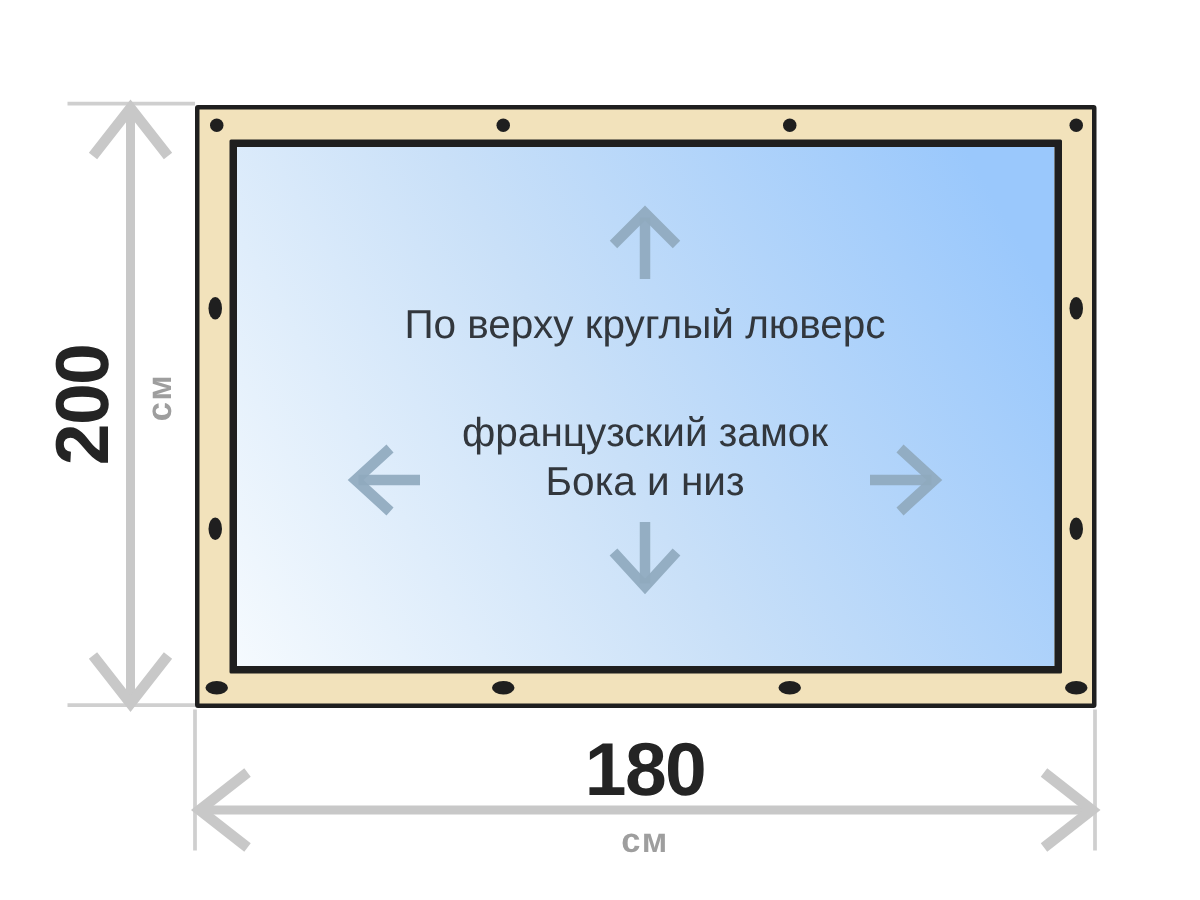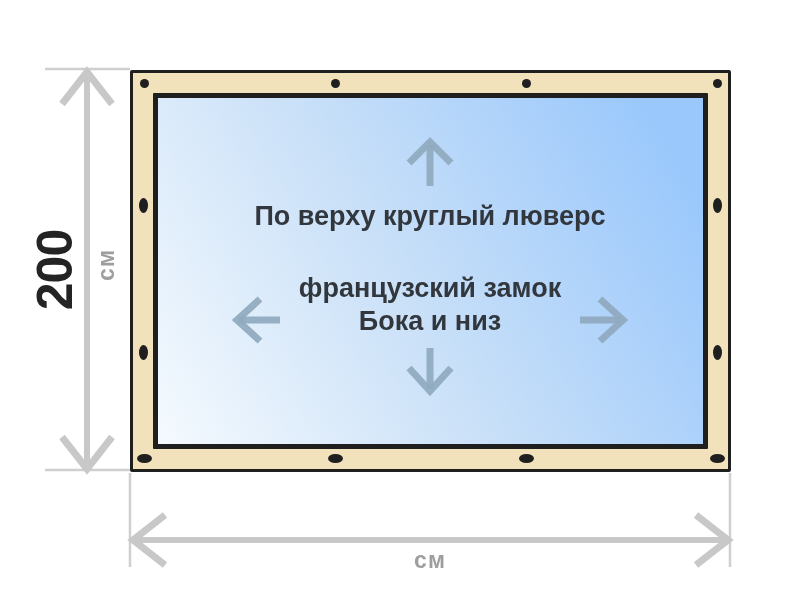--- a/index.html
+++ b/index.html
@@ -22,21 +22,21 @@
   .dot{position:absolute;background:var(--c-line);border-radius:50%;z-index:2;}
   
   .overlay{position:absolute;left:0;top:0;z-index:3;pointer-events:none;}
   .dim-stroke{stroke:var(--c-dim);fill:none;}
   .ext-stroke{stroke:var(--c-ext);fill:none;}
   .inner-arrow{stroke:var(--c-arrow);fill:none;opacity:.92;}
   
   .lbl{position:absolute;z-index:4;text-align:center;white-space:nowrap;}
   .annot{
     left:180px;width:500px;font-size:27px;line-height:33px;
-    color:var(--c-annot);font-weight:700;
+    color:var(--c-annot);font-weight:400;
   }
   .annot-top{top:200px;}
   .annot-mid{top:272px;}
   .dim-num{
     font-weight:700;font-size:50px;color:var(--c-num);letter-spacing:-1px;
   }
   .dim-unit{
     font-weight:700;font-size:23px;color:var(--c-unit);letter-spacing:1px;
   }
   .height-num{left:-45px;top:242px;width:200px;line-height:56px;transform:rotate(-90deg);}
@@ -92,20 +92,21 @@
   </svg>
 
   <div class="lbl annot annot-top">По верху круглый люверс</div>
   <div class="lbl annot annot-mid">
     <div>французский замок</div>
     <div>Бока и низ</div>
   </div>
 
   <div class="lbl dim-num height-num">200</div>
   <div class="lbl dim-unit height-unit">см</div>
+  <div class="lbl dim-num width-num">180</div>
   <div class="lbl dim-unit width-unit">см</div>
 <div class="dot" style="left: 139.5px; top: 78.5px; width: 9px; height: 9px;"></div>
     <div class="dot" style="left: 330.5px; top: 78.5px; width: 9px; height: 9px;"></div>
     <div class="dot" style="left: 521.5px; top: 78.5px; width: 9px; height: 9px;"></div>
     <div class="dot" style="left: 712.5px; top: 78.5px; width: 9px; height: 9px;"></div>
     <div class="dot" style="left: 136.5px; top: 453.5px; width: 15px; height: 9px;"></div>
     <div class="dot" style="left: 327.5px; top: 453.5px; width: 15px; height: 9px;"></div>
     <div class="dot" style="left: 518.5px; top: 453.5px; width: 15px; height: 9px;"></div>
     <div class="dot" style="left: 709.5px; top: 453.5px; width: 15px; height: 9px;"></div>
     <div class="dot" style="left: 138.5px; top: 197.5px; width: 9px; height: 15px;"></div>

